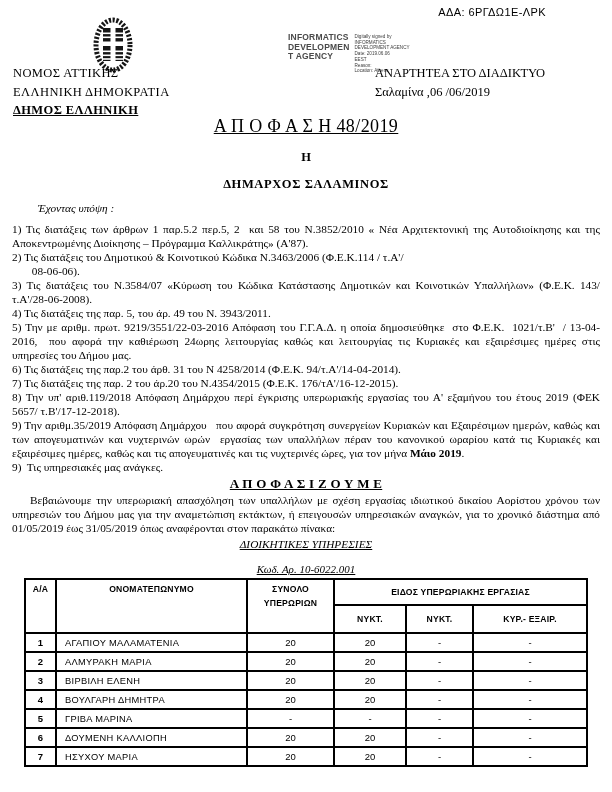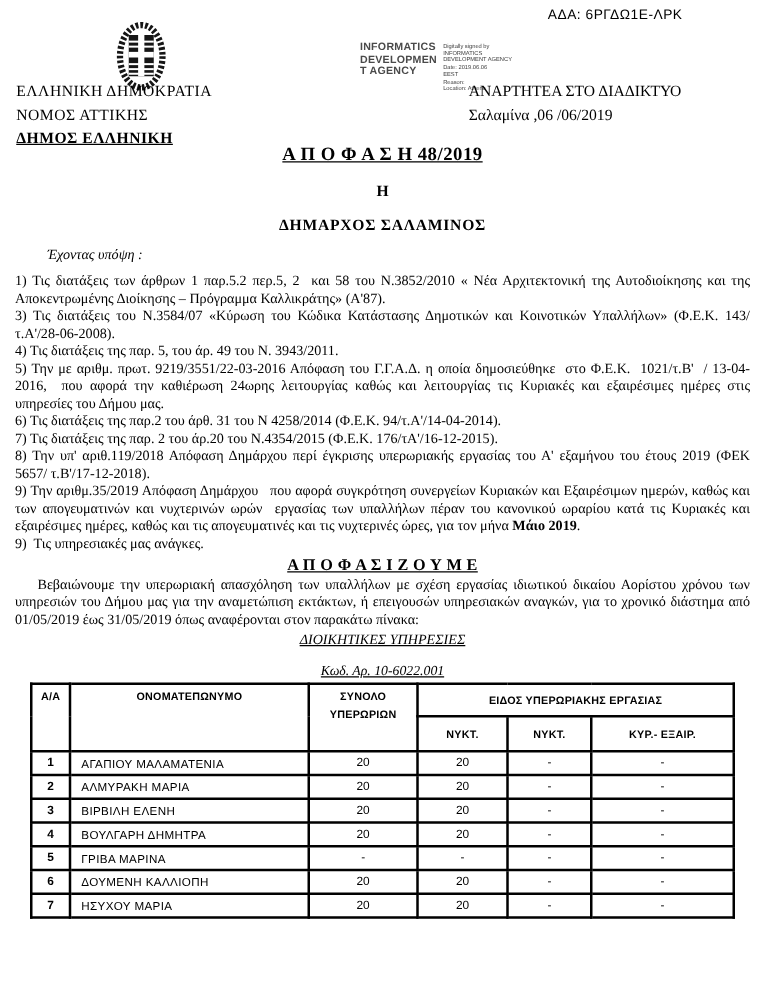--- a/index.html
+++ b/index.html
@@ -25,21 +25,21 @@
   }
   .stamp-sig {
     font-family:"Liberation Sans", sans-serif;
     font-size:4.6px; line-height:5.7px; color:#3d3d3d; padding-top:1px;
   }
   .hleft { position:absolute; left:13px; top:64px; font-size:12.5px; line-height:18.5px; letter-spacing:0.4px; }
   .hleft .muni { font-weight:bold; text-decoration:underline; }
   .hright { position:absolute; right:67px; top:64px; text-align:left; font-size:12.5px; line-height:18.5px; }
   
   .title-block { text-align:center; margin-top:4px; }
-  .t1 { font-size:15px; font-weight:bold; text-decoration:underline; letter-spacing:0.4px; }
+  .t1 { font-size:18px; font-weight:normal; text-decoration:underline; letter-spacing:0.4px; }
   .t2 { font-size:12.5px; font-weight:bold; margin-top:13px; }
   .t3 { font-size:12.5px; font-weight:bold; margin-top:12px; letter-spacing:0.6px;text-align:center; }
   
   .body { margin:9px 12px 0 12px; font-size:11.3px; line-height:14px; text-align:justify; }
   .having { font-style:italic; text-indent:26px; margin:0 0 7px 0; }
   .item { white-space:pre-wrap; margin:0; }
   .decide-heading {
     text-align:center; font-weight:bold; text-decoration:underline;
     font-size:13px; margin:3px 0 2px 0; letter-spacing:0.3px;
   }
@@ -94,42 +94,44 @@
         <div>INFORMATICS</div>
         <div>DEVELOPMENT AGENCY</div>
         <div>Date: 2019.06.06</div>
         <div>EEST</div>
         <div>Reason:</div>
         <div>Location: Athens</div>
       </div>
     </div>
 
     <div class="hleft">
+      <div>ΝΟΜΟΣ ΑΤΤΙΚΗΣ</div>
       <div>ΕΛΛΗΝΙΚΗ  ΔΗΜΟΚΡΑΤΙΑ</div>
-      <div>ΝΟΜΟΣ ΑΤΤΙΚΗΣ</div>
       <div class="muni">ΔΗΜΟΣ ΕΛΛΗΝΙΚΗ</div>
     </div>
 
     <div class="hright">
       <div>ΑΝΑΡΤΗΤΕΑ ΣΤΟ ΔΙΑΔΙΚΤΥΟ</div>
       <div>Σαλαμίνα ,06 /06/2019</div>
     </div>
   </div>
 
   <div class="title-block">
     <div class="t1">Α Π Ο Φ Α Σ Η 48/2019</div>
     <div class="t2">Η</div>
     <div class="t3">ΔΗΜΑΡΧΟΣ ΣΑΛΑΜΙΝΟΣ</div>
   </div>
 
   <div class="body">
 
     <p class="having">Έχοντας υπόψη :</p>
 
     <p class="item">1) Τις διατάξεις των άρθρων 1 παρ.5.2 περ.5, 2  και 58 του Ν.3852/2010 « Νέα Αρχιτεκτονική της Αυτοδιοίκησης και της Αποκεντρωμένης Διοίκησης – Πρόγραμμα Καλλικράτης» (Α'87).</p>
+    <p class="item">2) Τις διατάξεις του Δημοτικού &amp; Κοινοτικού Κώδικα Ν.3463/2006 (Φ.Ε.Κ.114 / τ.Α'/
+       08-06-06).</p>
     <p class="item">3) Τις διατάξεις του Ν.3584/07 «Κύρωση του Κώδικα Κατάστασης Δημοτικών και Κοινοτικών Υπαλλήλων» (Φ.Ε.Κ. 143/τ.Α'/28-06-2008).</p>
     <p class="item">4) Τις διατάξεις της παρ. 5, του άρ. 49 του Ν. 3943/2011.</p>
     <p class="item">5) Την με αριθμ. πρωτ. 9219/3551/22-03-2016 Απόφαση του Γ.Γ.Α.Δ. η οποία δημοσιεύθηκε  στο Φ.Ε.Κ.  1021/τ.Β'  / 13-04-2016,  που αφορά την καθιέρωση 24ωρης λειτουργίας καθώς και λειτουργίας τις Κυριακές και εξαιρέσιμες ημέρες στις υπηρεσίες του Δήμου μας.</p>
     <p class="item">6) Τις διατάξεις της παρ.2 του άρθ. 31 του Ν 4258/2014 (Φ.Ε.Κ. 94/τ.Α'/14-04-2014).</p>
     <p class="item">7) Τις διατάξεις της παρ. 2 του άρ.20 του Ν.4354/2015 (Φ.Ε.Κ. 176/τΑ'/16-12-2015).</p>
     <p class="item">8) Την υπ' αριθ.119/2018 Απόφαση Δημάρχου περί έγκρισης υπερωριακής εργασίας του Α' εξαμήνου του έτους 2019 (ΦΕΚ 5657/ τ.Β'/17-12-2018).</p>
     <p class="item"><span>9) Την αριθμ.35/2019 Απόφαση Δημάρχου   που αφορά συγκρότηση συνεργείων Κυριακών και Εξαιρέσιμων ημερών, καθώς και των απογευματινών και νυχτερινών ωρών  εργασίας των υπαλλήλων πέραν του κανονικού ωραρίου κατά τις Κυριακές και εξαιρέσιμες ημέρες, καθώς και τις απογευματινές και τις νυχτερινές ώρες, για τον μήνα </span><b>Μάιο 2019</b><span>.</span></p>
     <p class="item">9)  Τις υπηρεσιακές μας ανάγκες.</p>
 
     <p class="decide-heading">Α Π Ο Φ Α Σ Ι Ζ Ο Υ Μ Ε</p>

